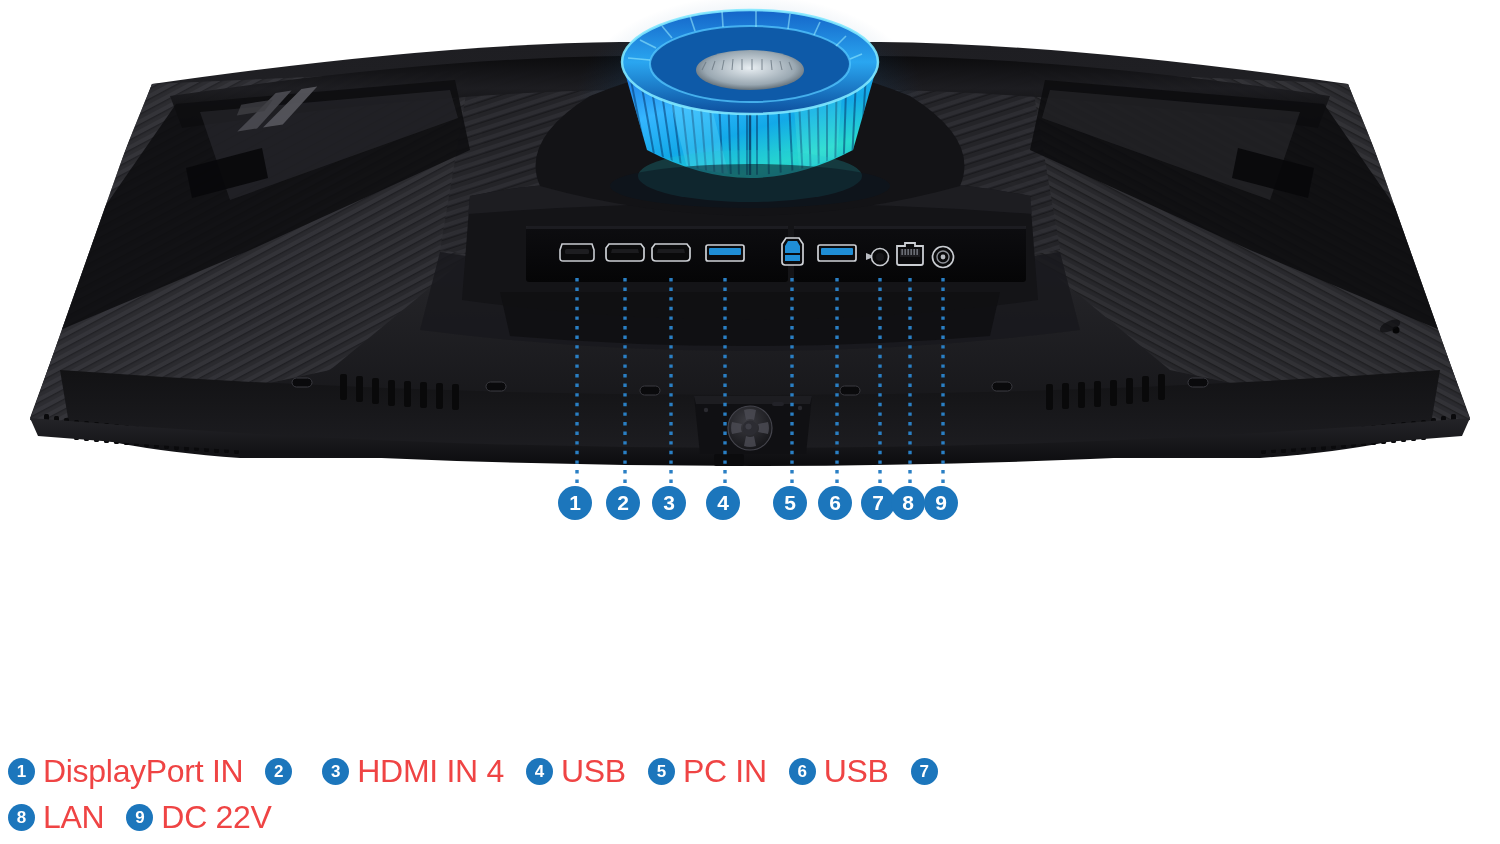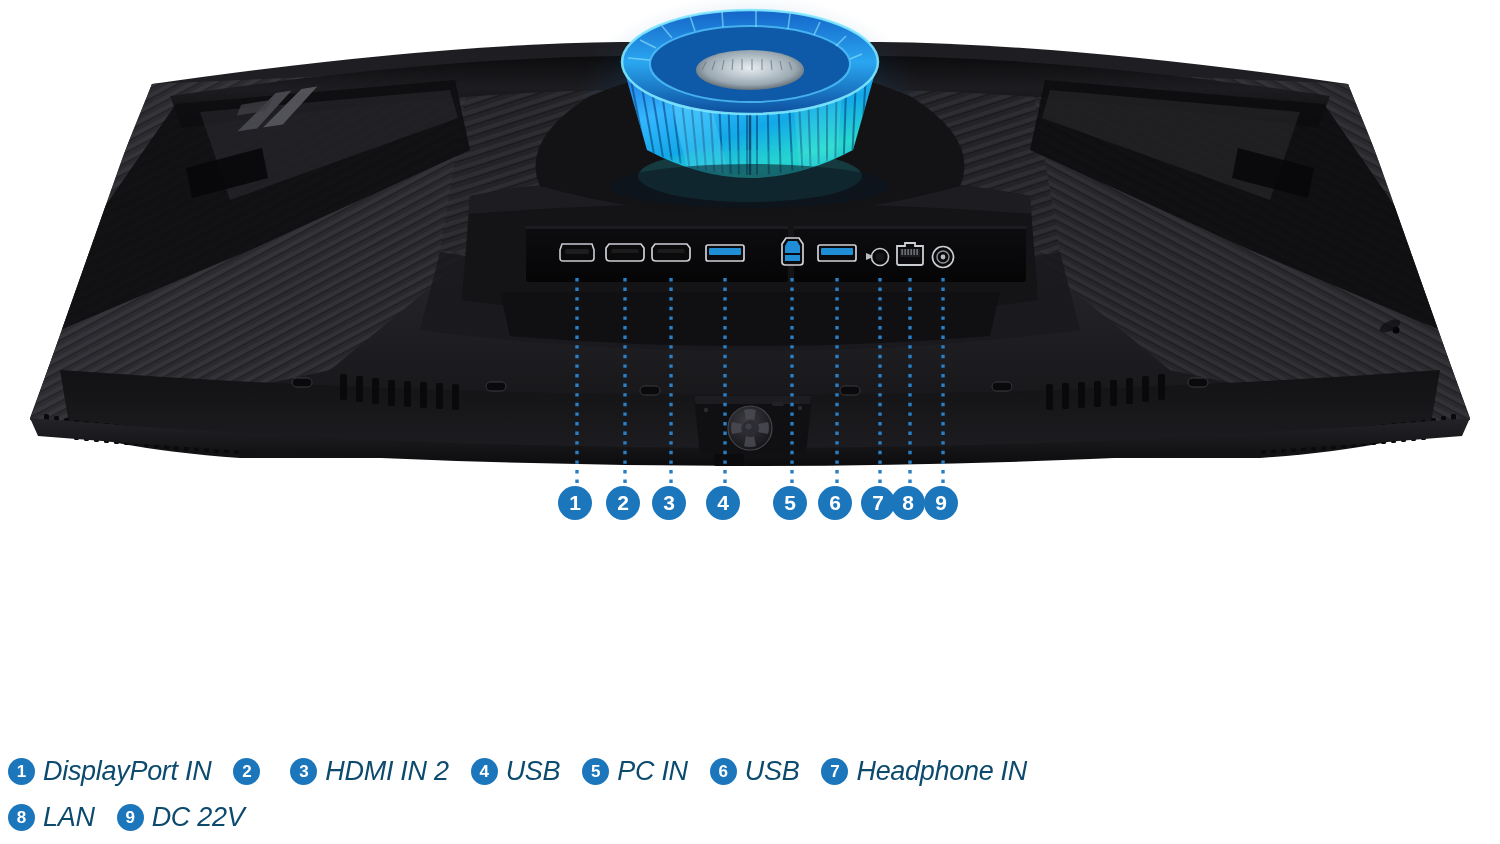--- a/index.html
+++ b/index.html
@@ -80,26 +80,25 @@
     border-radius: 50%;
     background: #1c76bc;
     color: #ffffff;
     font-size: 17px;
     font-weight: 700;
     line-height: 27px;
     text-align: center;
     margin-right: 8px;
   }
   .legend-label {
-    font-size: 27px;
+    font-size: 32px;
     font-weight: 400;
-    color: #0c4a6e;
+    color: #ef4444;
     letter-spacing: -0.3px;
     font-family: "Liberation Sans", sans-serif;
-    font-style: italic;
   }
 </style>
 </head>
 <body>
 
 <div id="stage">
 
   <div class="product-photo">
     <svg width="1500" height="540" viewBox="0 0 1500 540" xmlns="http://www.w3.org/2000/svg">
       <defs>
@@ -532,37 +531,36 @@
     <div class="legend-row">
       <div class="legend-item">
         <span class="legend-badge">1</span>
         <span class="legend-label">DisplayPort IN</span>
       </div>
       <div class="legend-item">
         <span class="legend-badge">2</span>
       </div>
       <div class="legend-item">
         <span class="legend-badge">3</span>
-        <span class="legend-label">HDMI IN 2</span>
+        <span class="legend-label">HDMI IN 4</span>
       </div>
       <div class="legend-item">
         <span class="legend-badge">4</span>
         <span class="legend-label">USB</span>
       </div>
       <div class="legend-item">
         <span class="legend-badge">5</span>
         <span class="legend-label">PC IN</span>
       </div>
       <div class="legend-item">
         <span class="legend-badge">6</span>
         <span class="legend-label">USB</span>
       </div>
       <div class="legend-item">
         <span class="legend-badge">7</span>
-        <span class="legend-label">Headphone IN</span>
       </div>
     </div>
 
     <div class="legend-row">
       <div class="legend-item">
         <span class="legend-badge">8</span>
         <span class="legend-label">LAN</span>
       </div>
       <div class="legend-item">
         <span class="legend-badge">9</span>

